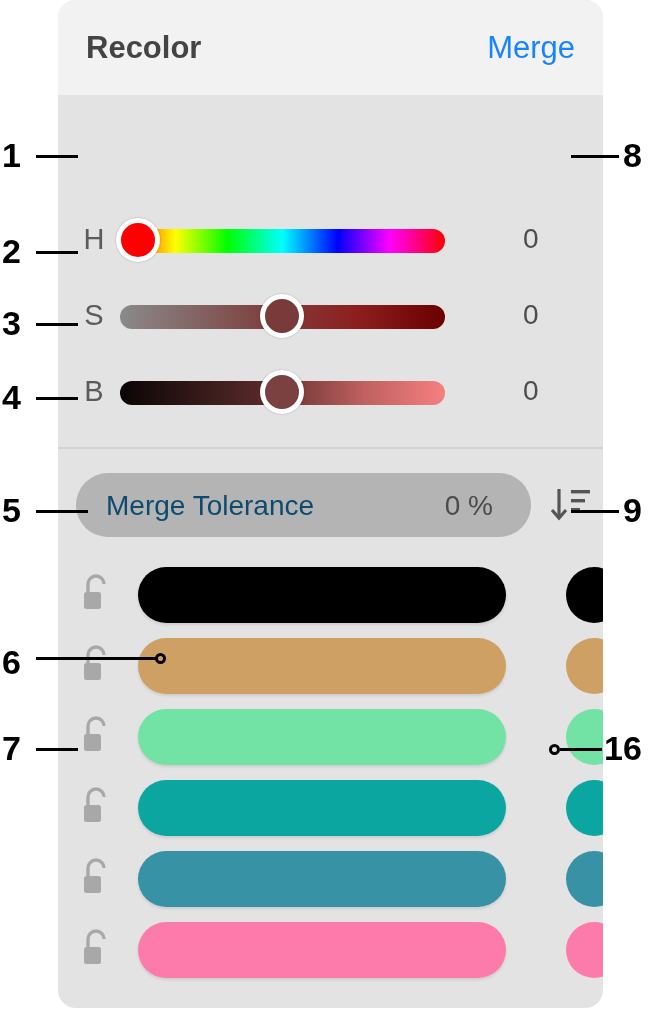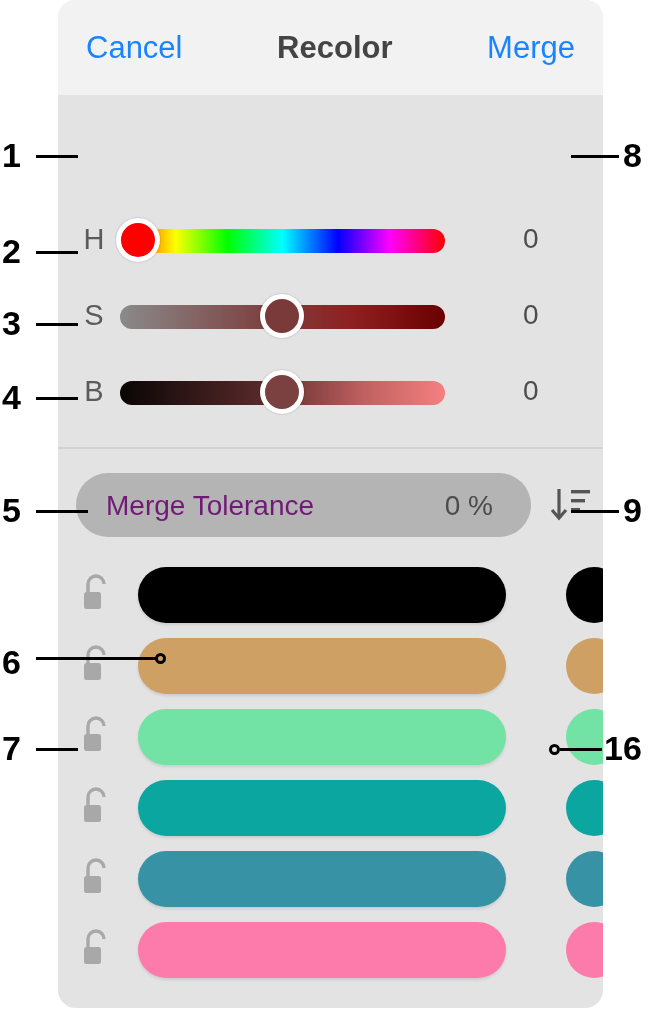--- a/index.html
+++ b/index.html
@@ -205,21 +205,21 @@
     height: 64px;
     border-radius: 32px;
     background: #b4b4b4;
     cursor: pointer;
   }
   .merge-label {
     position: absolute;
     left: 30px;
     top: 17px;
     font-size: 28px;
-    color: #701a75;
+    color: #0c4a6e;
   }
   .merge-value {
     position: absolute;
     right: 38px;
     top: 17px;
     font-size: 28px;
     color: #4b4b4b;
   }
   .sort-icon {
     position: absolute;
@@ -294,21 +294,20 @@
     background: transparent;
     box-sizing: border-box;
   }
 </style>
 </head>
 <body>
 
 <div class="panel">
 
   <div class="header">
-    <div class="hdr-btn">Cancel</div>
     <div class="hdr-title">Recolor</div>
     <div class="hdr-btn">Merge</div>
   </div>
 
 
   <div class="sliders">
 
     <div class="slider-row r0">
       <div class="slider-letter">H</div>
       <div class="slider-track grad-h"></div>

